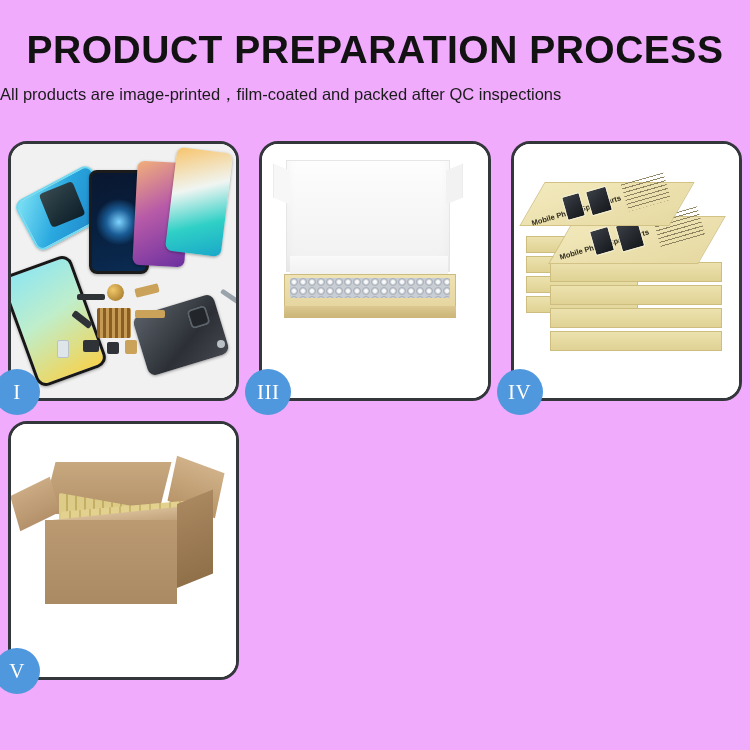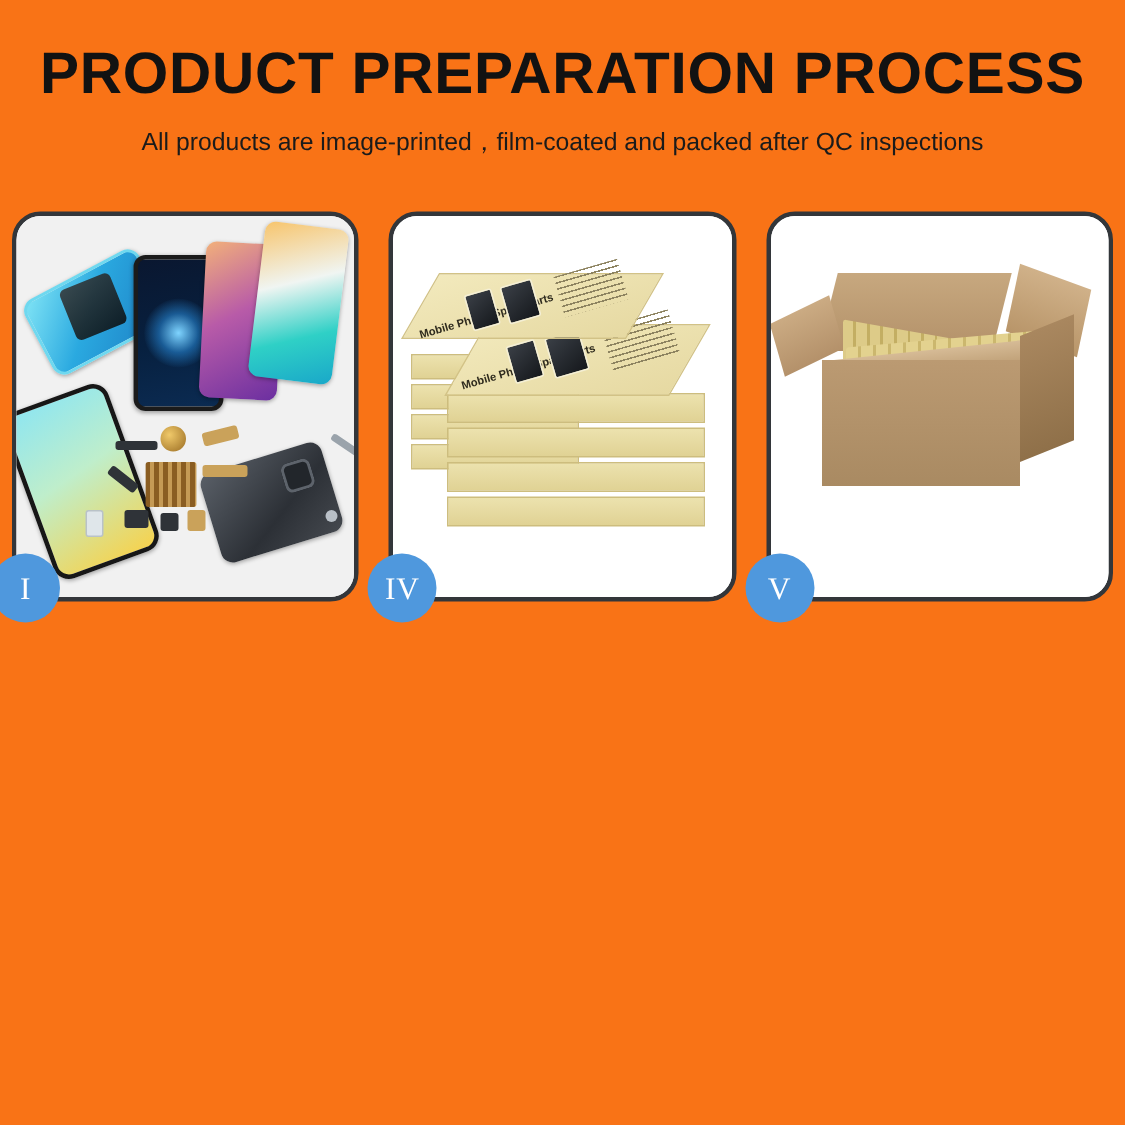--- a/index.html
+++ b/index.html
@@ -2,31 +2,31 @@
 <html><head>
 <meta charset="utf-8">
 <style>
   * { box-sizing: border-box; margin: 0; padding: 0; }
   html, body {
     width: 750px; height: 750px;
     background: #ffffff;
     font-family: "Liberation Sans", sans-serif;
     overflow: hidden;
   }
-  .page { position: relative; width: 750px; height: 750px; background: #f97316; }
+  .page { position: relative; width: 750px; height: 750px; background: #f0abfc; }
 
   .page-title {
     position: absolute; top: 28px; left: 0; width: 750px;
     text-align: center;
     font-size: 39px; font-weight: 700; color: #121212;
     letter-spacing: 0.5px; white-space: nowrap;
   }
   .page-subtitle {
     position: absolute; top: 84px; left: 0; width: 750px;
-    text-align: center;
+    text-align: left;
     font-size: 16.5px; font-weight: 400; color: #1b1b1b;
     white-space: nowrap;
   }
 
   .grid {
     position: absolute; top: 141px; left: 8px;
     width: 734px; height: 539px;
     display: grid;
     grid-template-columns: repeat(3, 1fr);
     grid-template-rows: repeat(2, 1fr);
@@ -321,20 +321,31 @@
         <div class="chip dark" style="left:96px;top:198px;width:12px;height:12px;"></div>
         <div class="chip flex" style="left:114px;top:196px;width:12px;height:14px;"></div>
         <div class="chip" style="left:46px;top:196px;width:12px;height:18px;background:#dfe6ea;border:1px solid #b9c2c8;"></div>
         <div class="chip" style="left:208px;top:152px;width:28px;height:5px;background:#9aa3ab;transform:rotate(34deg);"></div>
         <div class="chip" style="left:206px;top:196px;width:8px;height:8px;background:#b9c0c7;border-radius:50%;"></div>
       </div>
       <div class="badge">I</div>
     </div>
 
 
+    <div class="card">
+      <div class="card-inner p3">
+        <div class="b3-lid"></div>
+        <div class="b3-foam"></div>
+        <div class="b3-tray">
+        </div>
+        <div class="b3-fill"></div>
+        <div class="b3-side"></div>
+      </div>
+      <div class="badge">III</div>
+    </div>
 
     <div class="card">
       <div class="card-inner p4">
 
         <div class="kbox" style="left:12px;top:92px;width:112px;height:17px;"></div>
         <div class="kbox" style="left:12px;top:112px;width:112px;height:17px;"></div>
         <div class="kbox" style="left:12px;top:132px;width:112px;height:17px;"></div>
         <div class="kbox" style="left:12px;top:152px;width:112px;height:17px;"></div>
 
         <div class="kbox" style="left:36px;top:118px;width:172px;height:20px;"></div>

